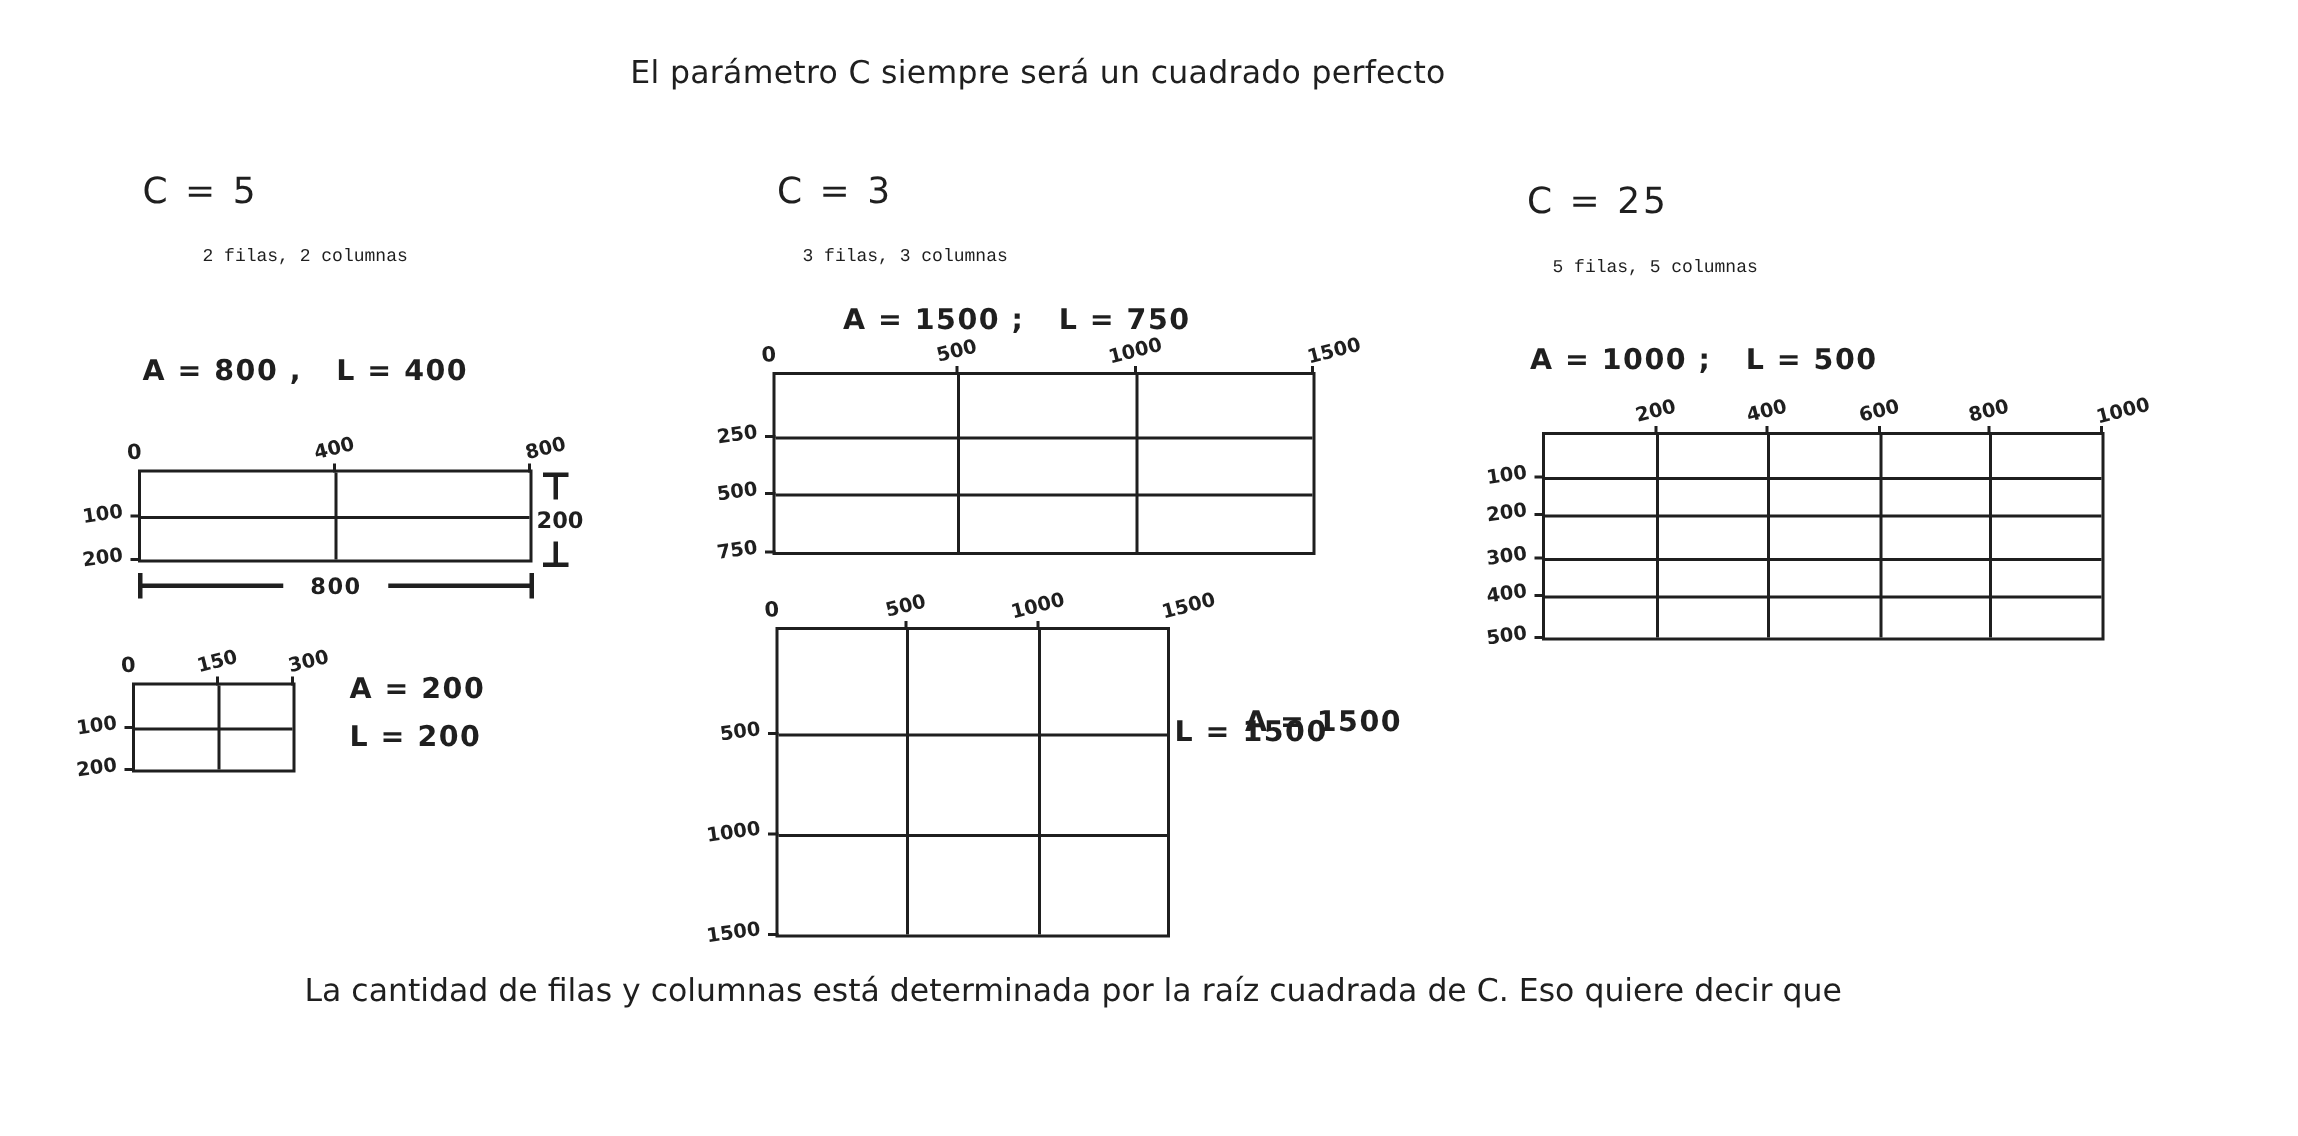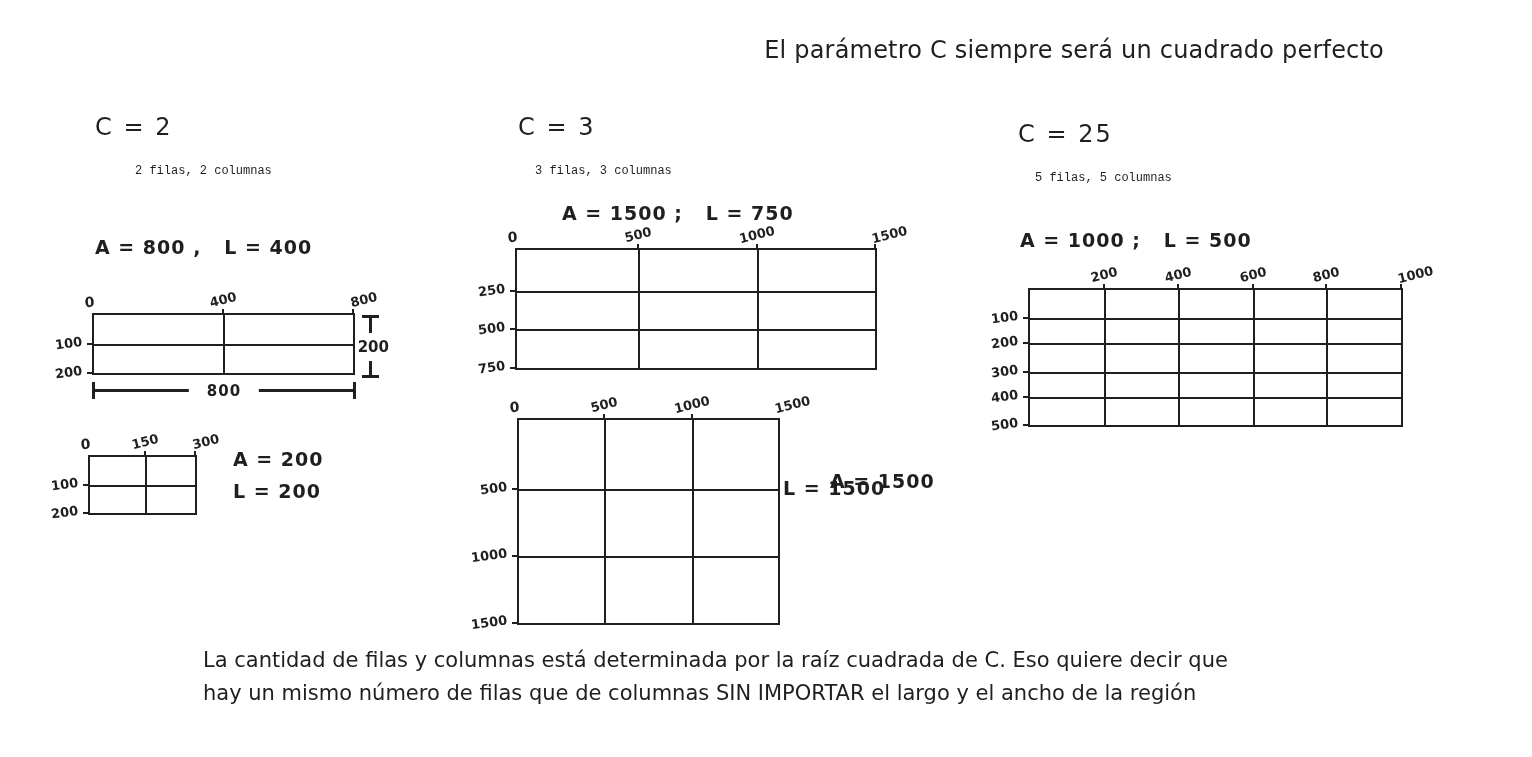--- a/index.html
+++ b/index.html
@@ -5,21 +5,21 @@
   :root { --ink: #1f1f1f; }
   * { box-sizing: border-box; }
   body { margin: 0; background: #ffffff; }
   .canvas {
     position: relative; width: 1532px; height: 757px;
     background: #ffffff; color: var(--ink);
     font-family: "DejaVu Sans", sans-serif; overflow: hidden;
   }
   .title {
     position: absolute; left: 0; top: 36px; width: 1384px;
-    text-align: right; font-size: 24px; letter-spacing: 0.2px;
+    text-align: center; font-size: 21px; letter-spacing: 0.2px;
   }
   .c-label { position: absolute; font-size: 24px; letter-spacing: 2px; }
   .note { position: absolute; font-size: 12px; font-family: Liberation Mono, monospace; }
   .params { position: absolute; font-size: 19px; font-weight: bold; white-space: pre; letter-spacing: 1px; }
   .side-label { position: absolute; font-size: 19px; font-weight: bold; white-space: pre; letter-spacing: 1px; }
 
   .grid { position: absolute; border: 2px solid var(--ink); }
   .vline { position: absolute; top: 0; bottom: 0; width: 2px; background: var(--ink); }
   .hline { position: absolute; left: 0; right: 0; height: 2px; background: var(--ink); }
 
@@ -57,21 +57,21 @@
   .footer { position: absolute; left: 203px; top: 644px; font-size: 21px; line-height: 33px; }
 </style>
 </head>
 <body>
 
 <div class="canvas">
 
   <div class="title">El parámetro C siempre será un cuadrado perfecto</div>
 
   <div>
-    <div class="c-label" style="left:95px; top:113px;">C = 2</div>
+    <div class="c-label" style="left:95px; top:113px;">C = 5</div>
     <div class="note" style="left:135px; top:164px;">2 filas, 2 columnas</div>
     <div class="params" style="left:95px; top:236px;">A = 800 ,   L = 400</div>
 
     <div class="grid" style="left:92px; top:313px; width:263px; height:62px;">
       <div class="vline" style="left:49.8%"></div>
       <div class="hline" style="top:50%"></div>
       <span class="xtick zero" style="left:0%">0</span>
       <span class="xtick" style="left:49.8%">400</span>
       <span class="xtick end" style="left:100%">800</span>
       <div class="xdash" style="left:49.8%"></div>
@@ -191,16 +191,15 @@
       <div class="ydash" style="top:20.9%"></div>
       <div class="ydash" style="top:39.6%"></div>
       <div class="ydash" style="top:60.4%"></div>
       <div class="ydash" style="top:79.1%"></div>
       <div class="ydash" style="top:100%"></div>
     </div>
   </div>
 
   <div class="footer">
     <div>La cantidad de filas y columnas está determinada por la raíz cuadrada de C. Eso quiere decir que</div>
-    <div>hay un mismo número de filas que de columnas SIN IMPORTAR el largo y el ancho de la región</div>
   </div>
 
 </div>
 
 </body></html>

